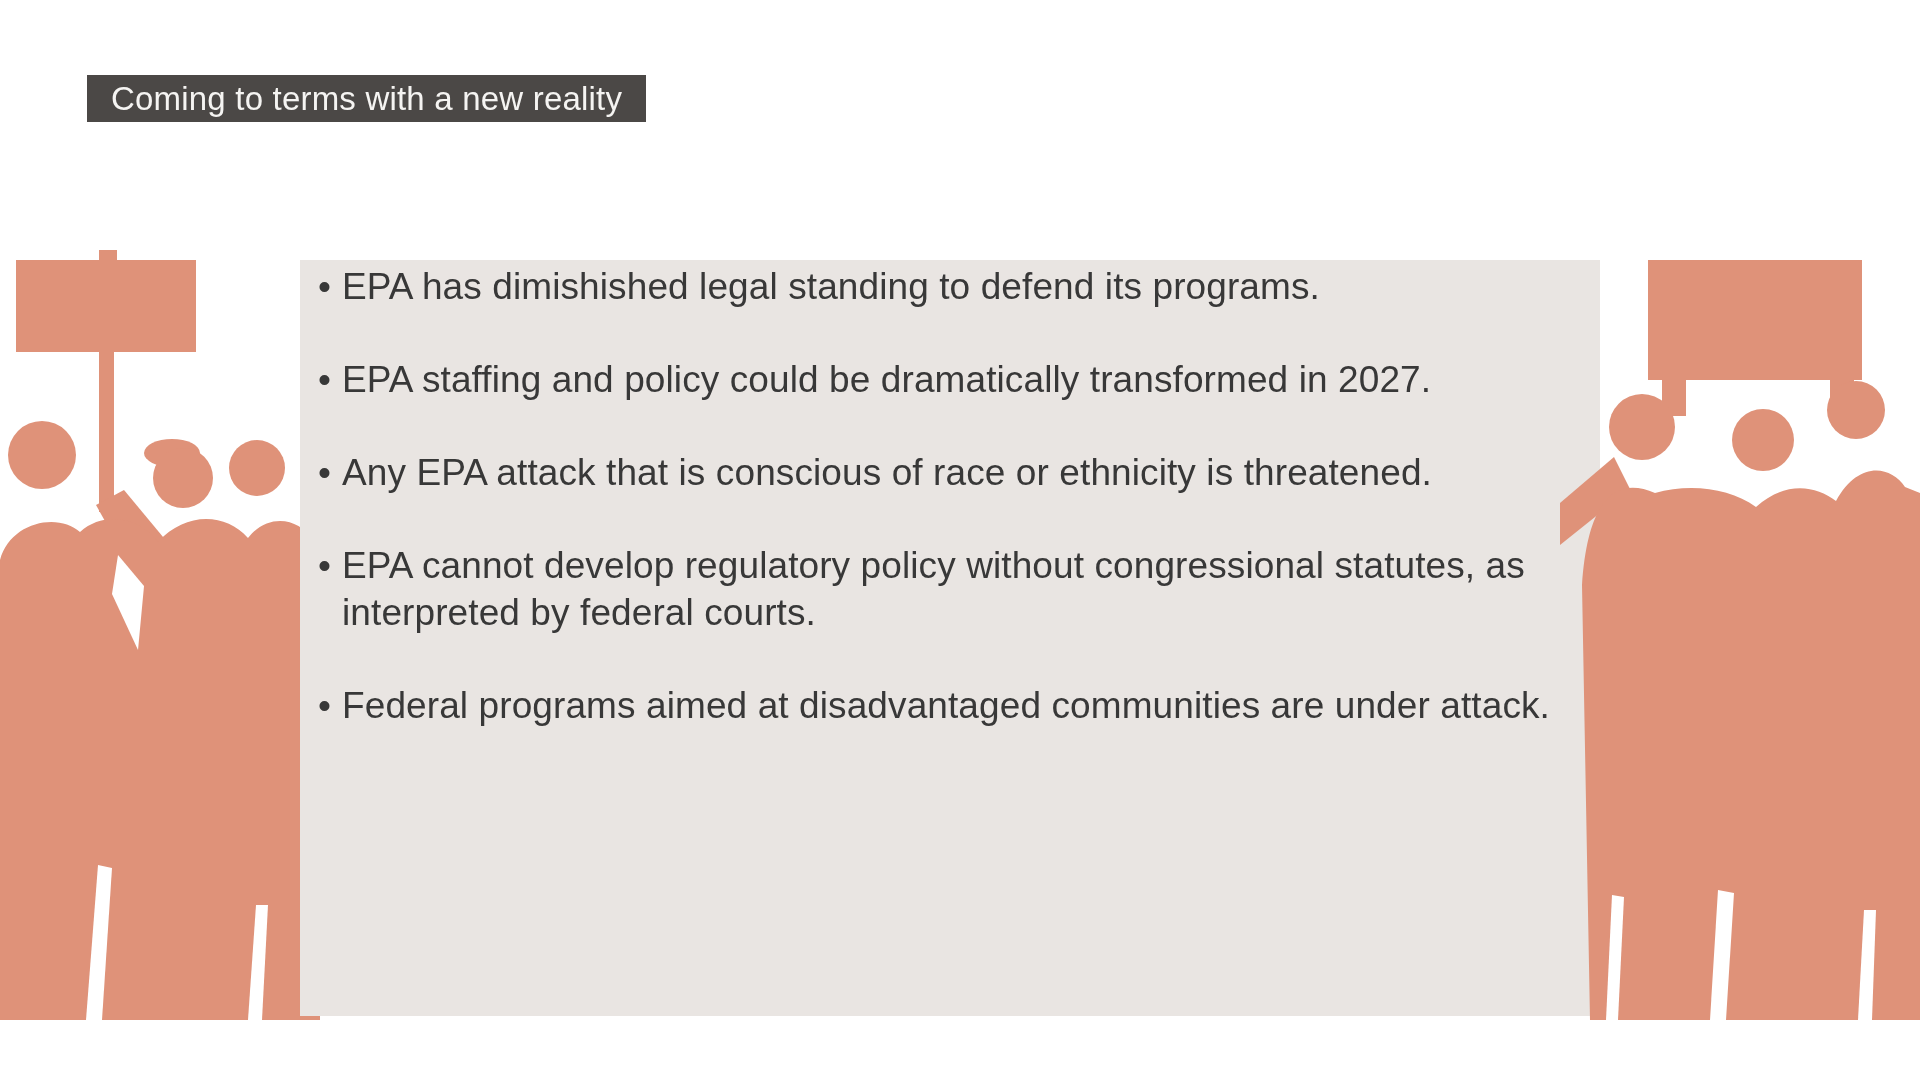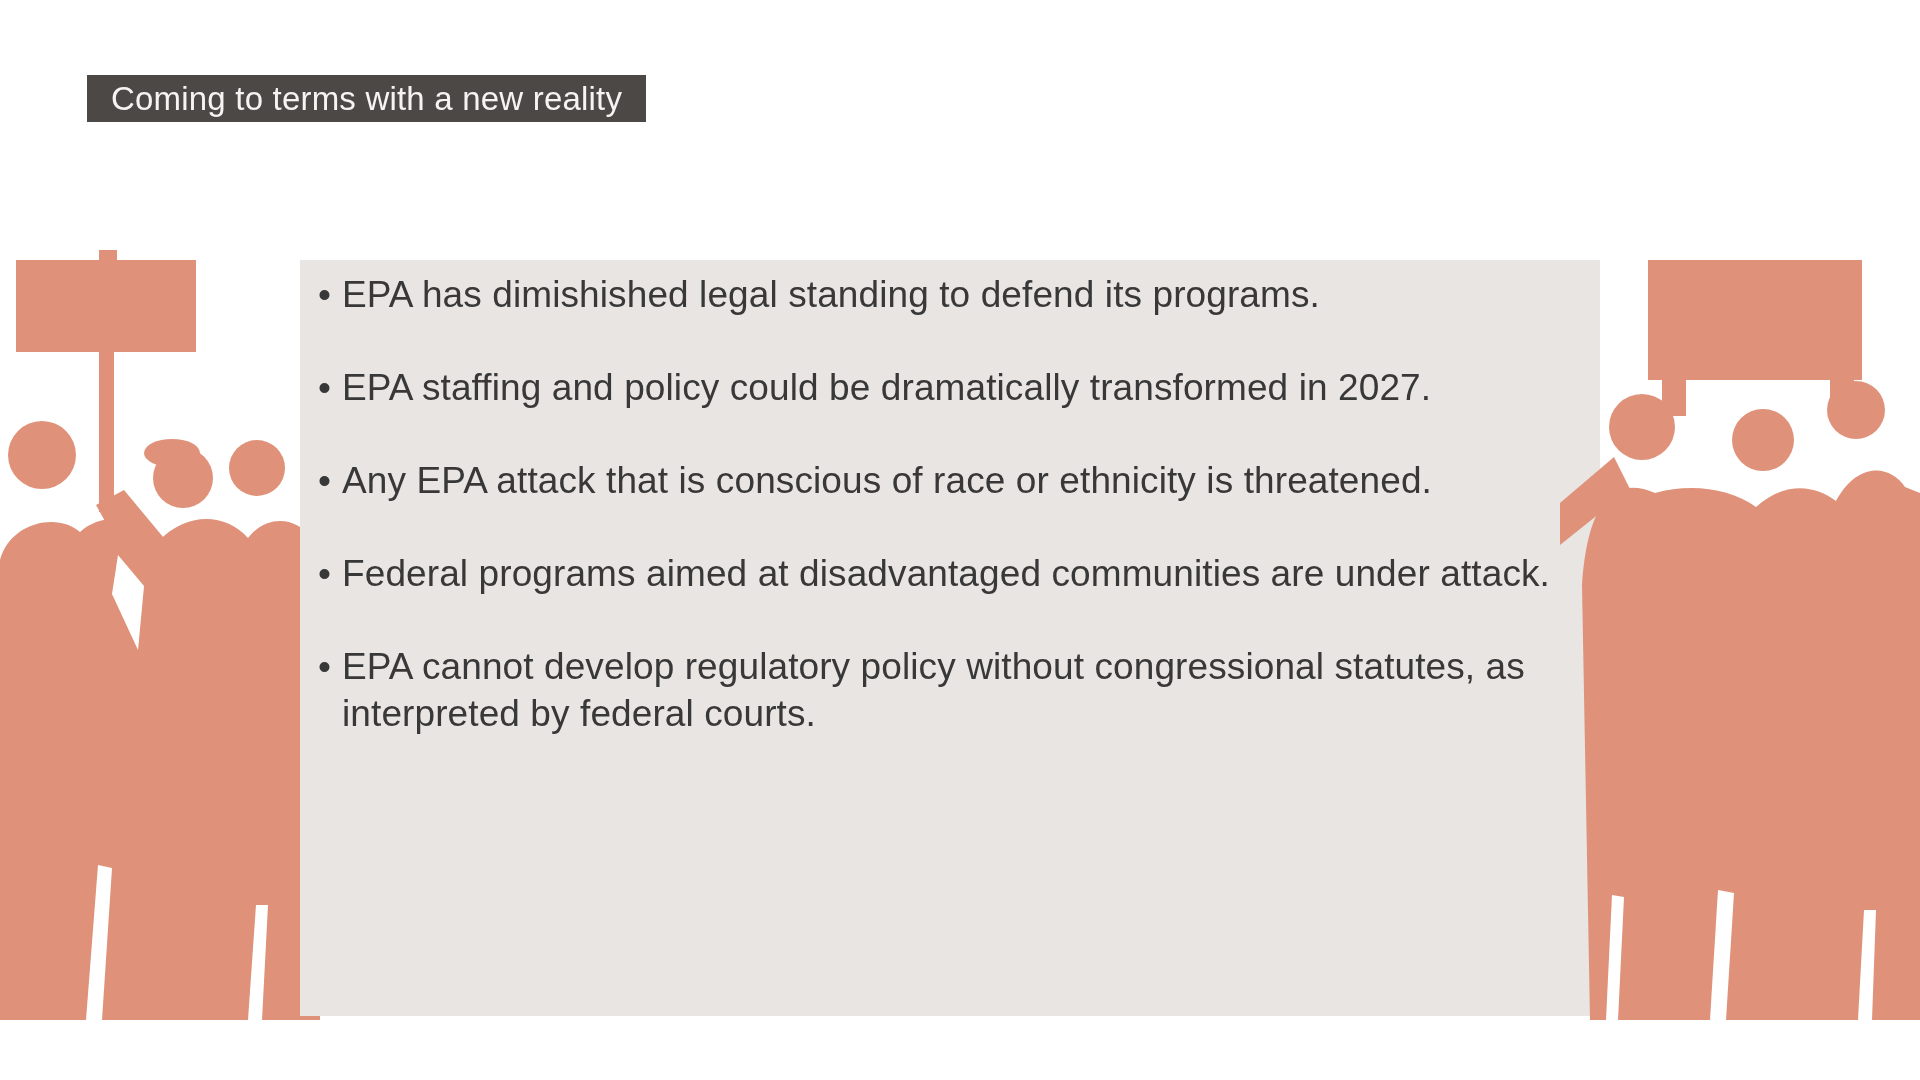--- a/index.html
+++ b/index.html
@@ -39,21 +39,21 @@
     position: absolute;
     left: 300px;
     top: 260px;
     width: 1300px;
     height: 756px;
     background: var(--content-bg, #E9E5E2);
     z-index: 2;
   }
   .bullet-list {
     margin: 0;
-    padding: 11px 48px 0 42px;
+    padding: 3px 48px 0 42px;
     list-style: none;
     width: 1210px;
     box-sizing: content-box;
   }
   .bullet-list li {
     position: relative;
     margin: 0 0 46px 0;
     font-size: 37px;
     line-height: 47px;
     color: var(--body-text, #383838);
@@ -108,25 +108,25 @@
 
         <li>
           <span>EPA staffing and policy could be dramatically transformed in 2027.</span>
         </li>
 
         <li>
           <span>Any EPA attack that is conscious of race or ethnicity is threatened.</span>
         </li>
 
         <li>
-          <span>Federal programs aimed at disadvantaged communities are under attack.</span>
+          <span>EPA cannot develop regulatory policy without congressional statutes, as interpreted by federal courts.</span>
         </li>
 
         <li>
-          <span>EPA cannot develop regulatory policy without congressional statutes, as interpreted by federal courts.</span>
+          <span>Federal programs aimed at disadvantaged communities are under attack.</span>
         </li>
       </ul>
   </div>
 
   <div class="crowd crowd-right">
     <svg width="360" height="765" viewBox="0 0 360 765" xmlns="http://www.w3.org/2000/svg">
       <rect x="88" y="5" width="214" height="120" fill="currentColor"></rect>
       <rect x="102" y="125" width="24" height="36" fill="currentColor"></rect>
       <rect x="270" y="125" width="24" height="36" fill="currentColor"></rect>
       <circle cx="82" cy="172" r="33" fill="currentColor"></circle>

